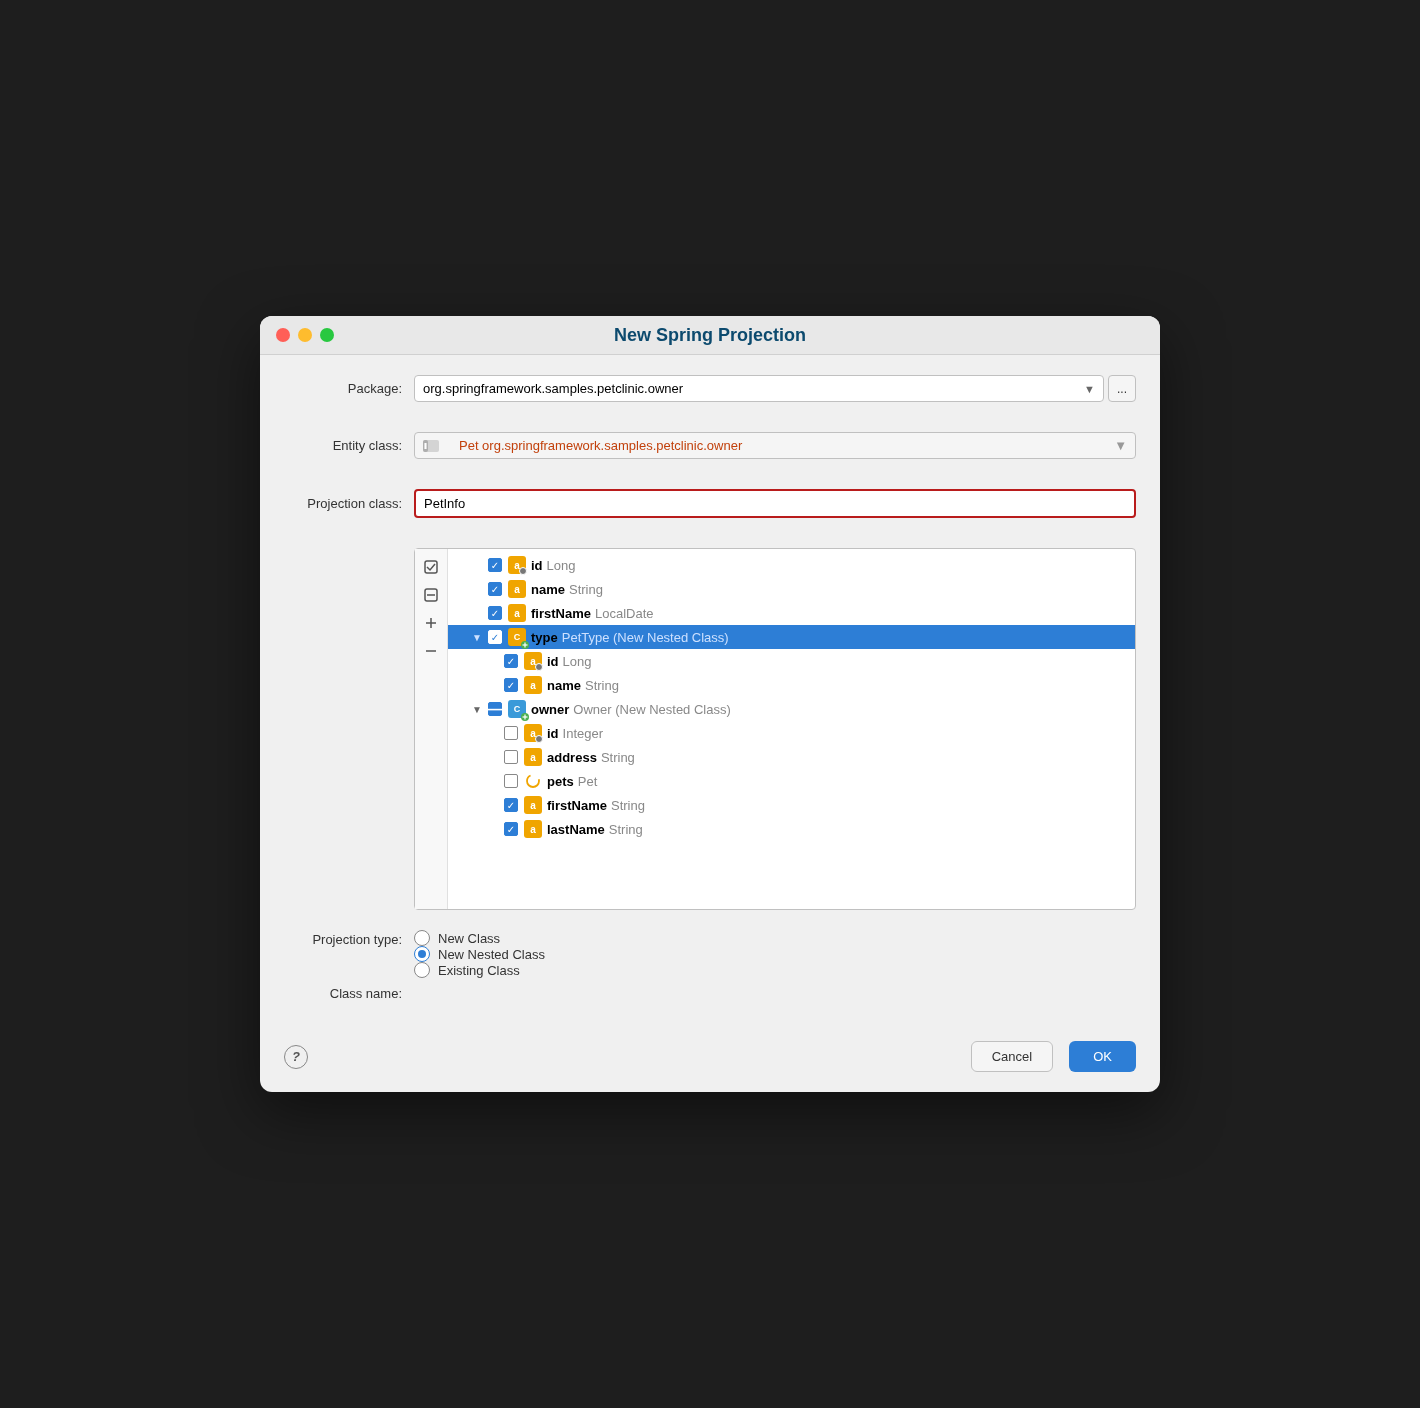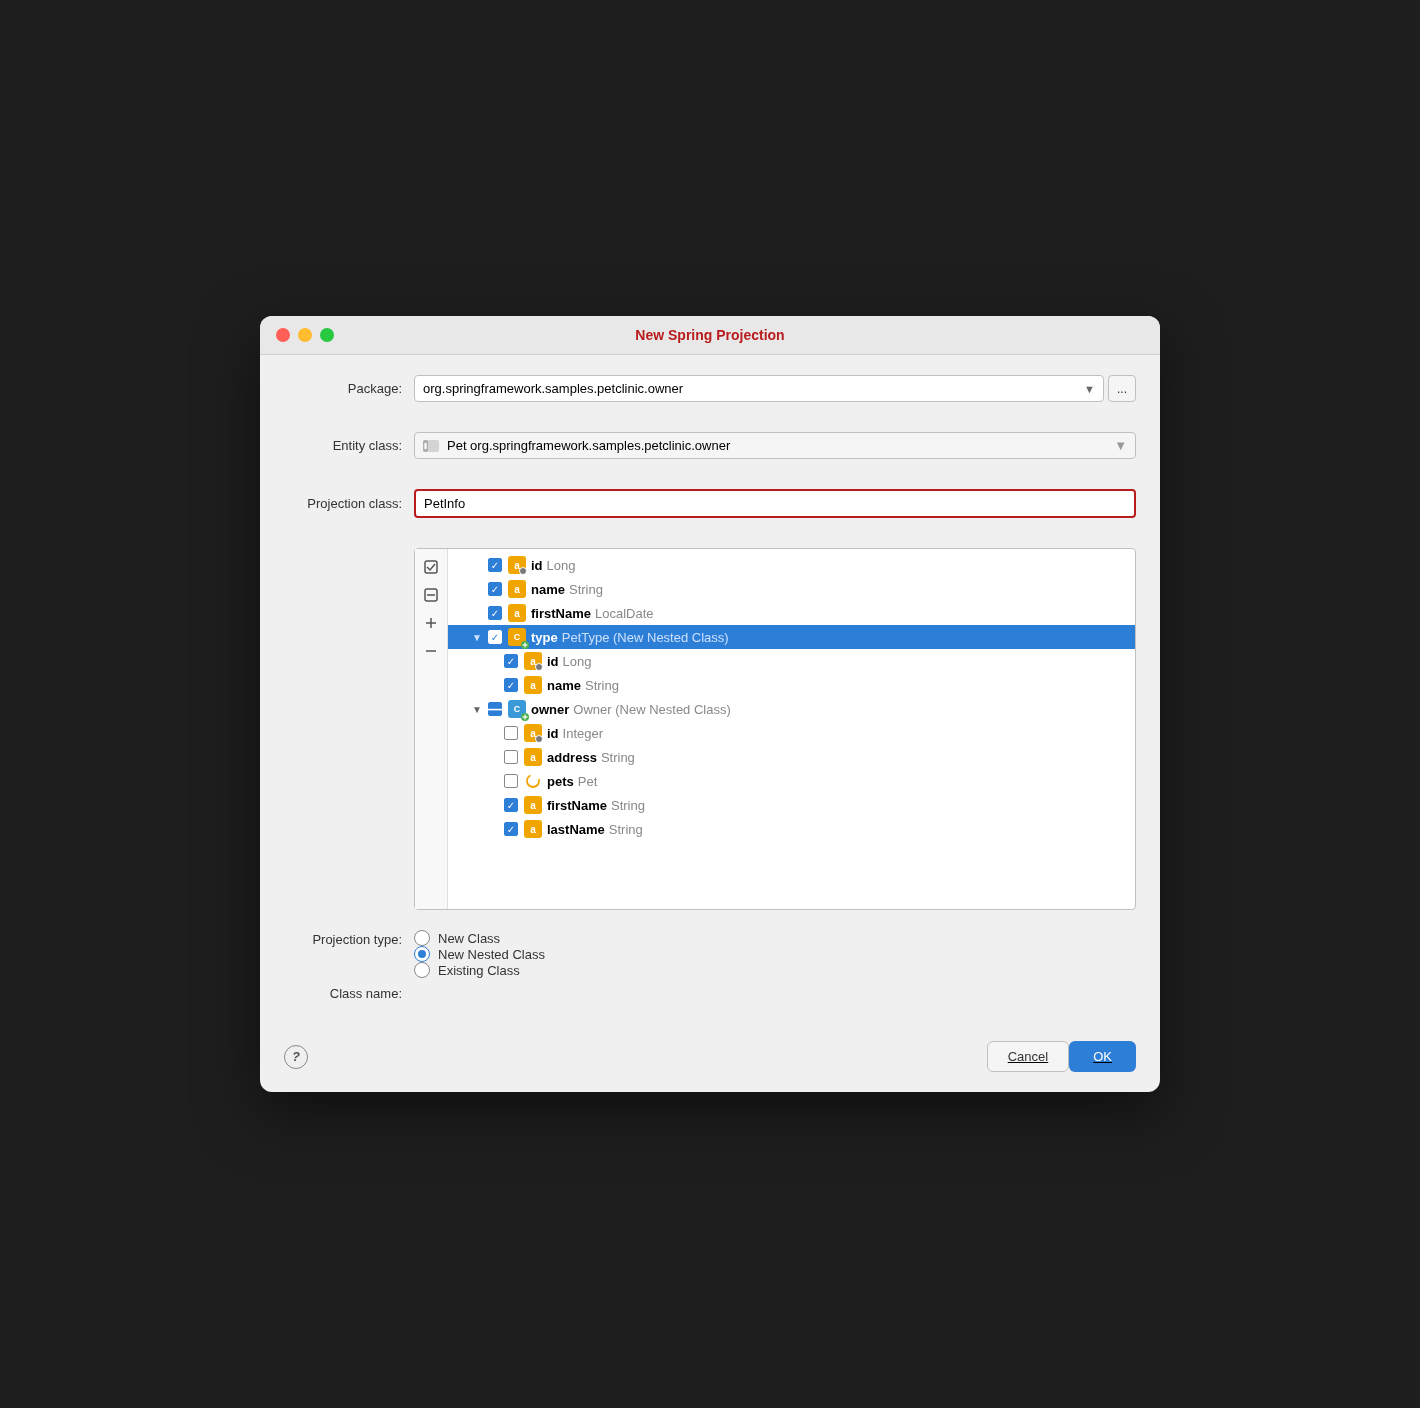--- a/index.html
+++ b/index.html
@@ -43,23 +43,23 @@
     }
 
     .btn-close { background: #ff5f57; }
     .btn-minimize { background: #febc2e; }
     .btn-maximize { background: #28c840; }
 
     .title-text {
       position: absolute;
       left: 50%;
       transform: translateX(-50%);
-      font-size: 14px;
+      font-size: 18px;
       font-weight: 600;
-      color: #b91c1c;
+      color: #0c4a6e;
     }
 
     .dialog-content {
       padding: 20px 24px;
     }
 
     .form-row {
       display: flex;
       align-items: center;
       margin-bottom: 30px;
@@ -128,22 +128,22 @@
       color: #999;
       display: flex;
       align-items: center;
       justify-content: space-between;
       cursor: pointer;
     }
 
     .entity-select .entity-icon {
       display: inline-flex;
       align-items: center;
-      gap: 4px;
-      color: #000000;
+      gap: 16px;
+      color: #c2410c;
     }
 
     .tree-section {
       display: flex;
       margin-bottom: 20px;
       border: 1px solid #c0c0c0;
       border-radius: 4px;
       background: white;
       margin-left: 130px;
     }
@@ -259,21 +259,21 @@
       color: white;
       font-size: 10px;
     }
 
     .item-name {
       font-weight: 600;
       margin-right: 4px;
     }
 
     .item-name.selected-text {
-      color: #ffffff;
+      color: #000000;
     }
 
     .type-hint {
       color: #888;
       font-weight: normal;
     }
 
     .projection-row {
       display: flex;
       align-items: flex-start;
@@ -346,22 +346,21 @@
       align-items: center;
       justify-content: center;
       font-size: 13px;
       color: #555;
       font-style: italic;
       font-weight: bold;
     }
 
     .button-group {
       display: flex;
-      gap: 0;
-      text-decoration: underline;
+      gap: 16px;
     }
 
     .cancel-btn {
       padding: 7px 20px;
       border: 1px solid #c0c0c0;
       border-radius: 6px;
       background: #f5f5f5;
       font-size: 13px;
       cursor: pointer;
       color: #333;

